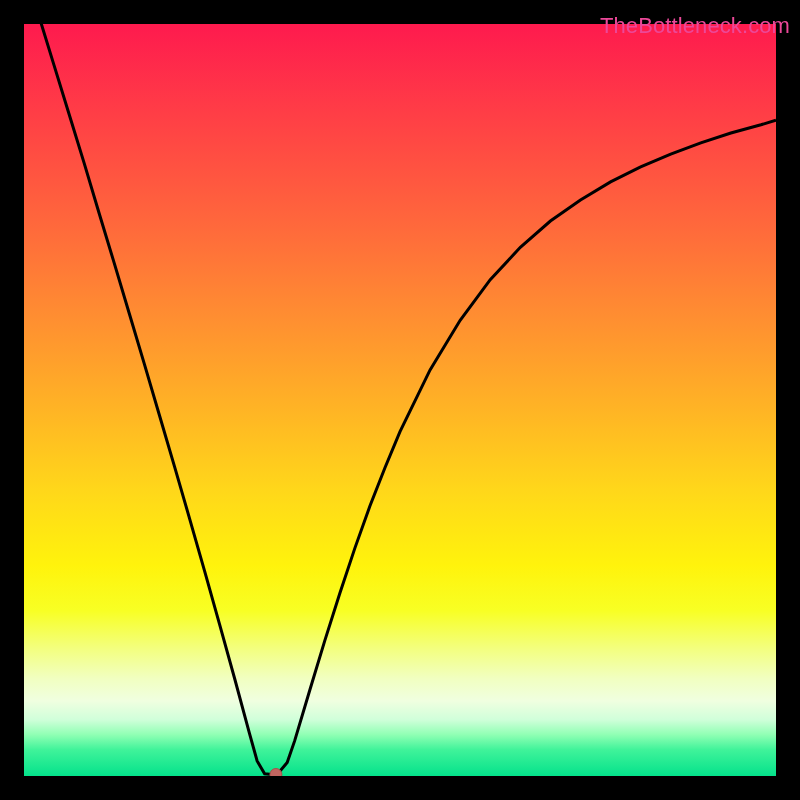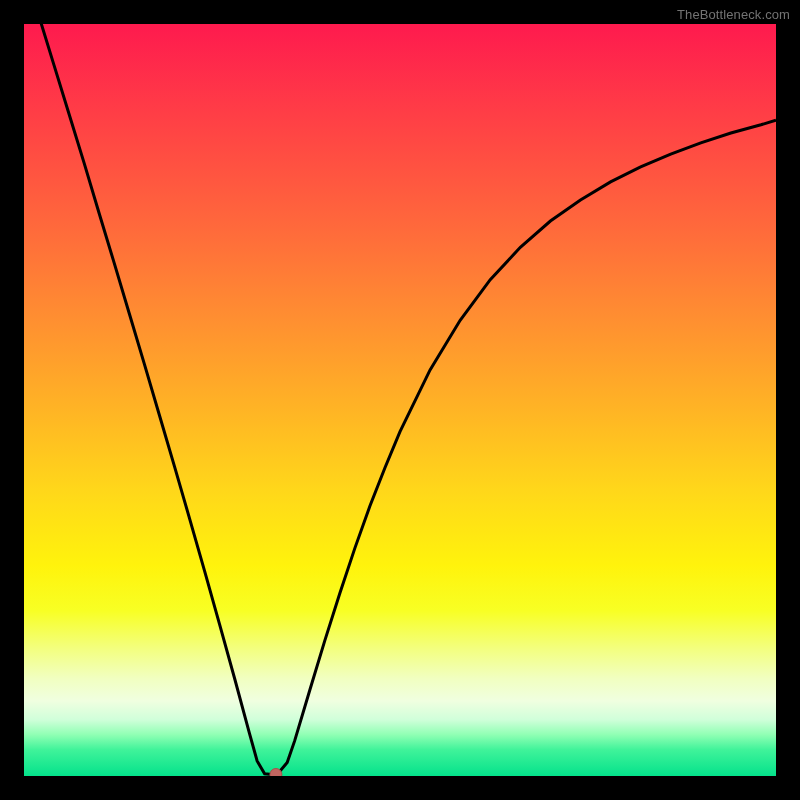--- a/index.html
+++ b/index.html
@@ -45,24 +45,24 @@
   }
   svg.curve {
     position: absolute;
     left: 0;
     top: 0;
     width: 752px;
     height: 752px;
   }
   .watermark {
     position: absolute;
-    top: 7px;
+    top: 13px;
     right: 10px;
-    color: #737373;
-    font-size: 13px;
+    color: #ec4899;
+    font-size: 22px;
     font-weight: 500;
     letter-spacing: 0.1px;
     user-select: none;
   }
 </style>
 </head>
 <body>
 
 <div class="frame">
   <div class="plot">

